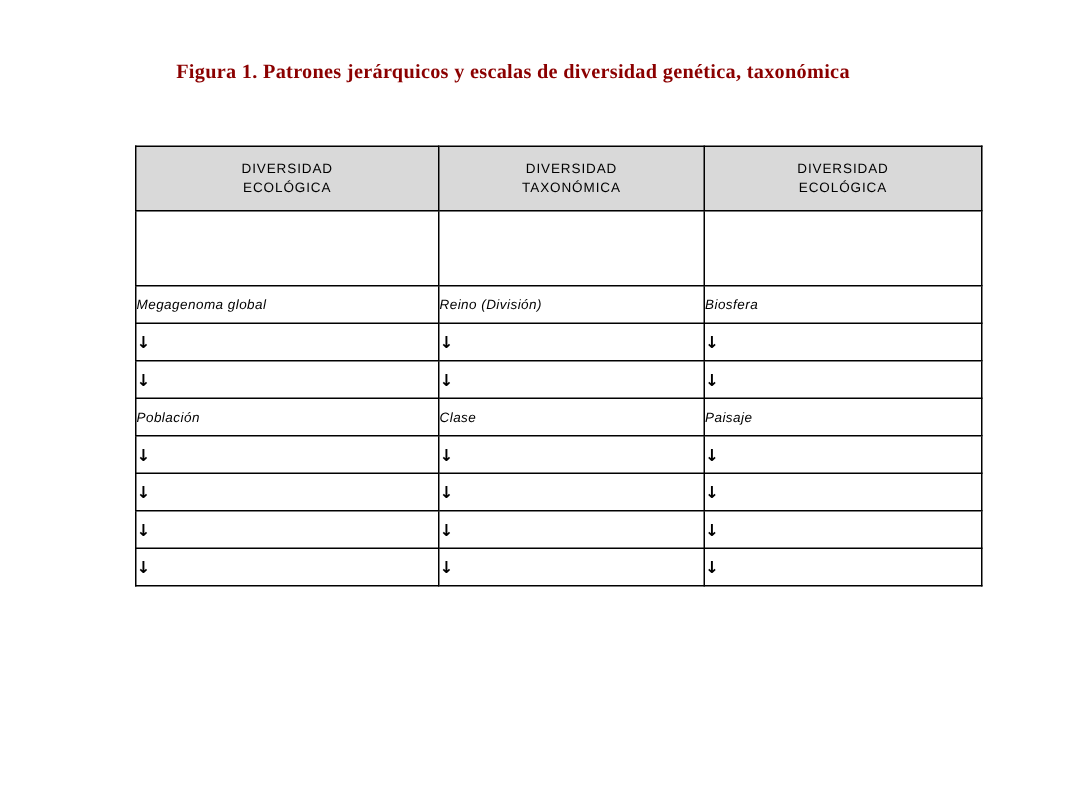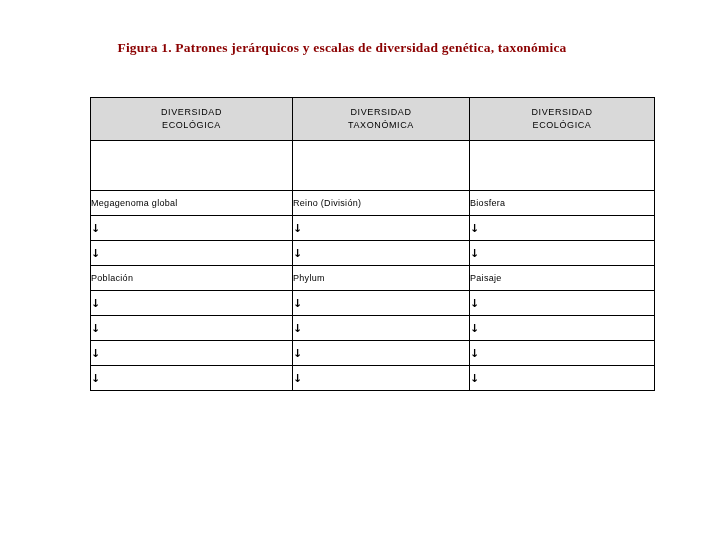--- a/index.html
+++ b/index.html
@@ -46,21 +46,21 @@
     font-weight: normal;
     font-family: "Liberation Sans", sans-serif;
   }
   .figure-table thead th {
     background: #D9D9D9;
     height: 42px;
     letter-spacing: 0.6px;
     line-height: 13px;
   }
   tr.empty-row td { height: 49px; }
-  tr.label-row td { height: 24px; letter-spacing: 0.3px; }
+  tr.label-row td { height: 24px; letter-spacing: 0.3px; font-style: italic; }
   tr.arrow-row td {
     height: 24px;
     font-family: "DejaVu Sans", sans-serif;
     font-weight: bold;
     font-size: 11px;
     line-height: 11px;
   }
 </style>
 </head>
 <body>
@@ -110,21 +110,21 @@
     </tr>
 
     <tr class="arrow-row">
       <td>↓</td>
       <td>↓</td>
       <td>↓</td>
     </tr>
 
     <tr class="label-row">
       <td>Población</td>
-      <td>Phylum</td>
+      <td>Clase</td>
       <td>Paisaje</td>
     </tr>
     <tr class="arrow-row">
       <td>↓</td>
       <td>↓</td>
       <td>↓</td>
     </tr>
 
     <tr class="arrow-row">
       <td>↓</td>

